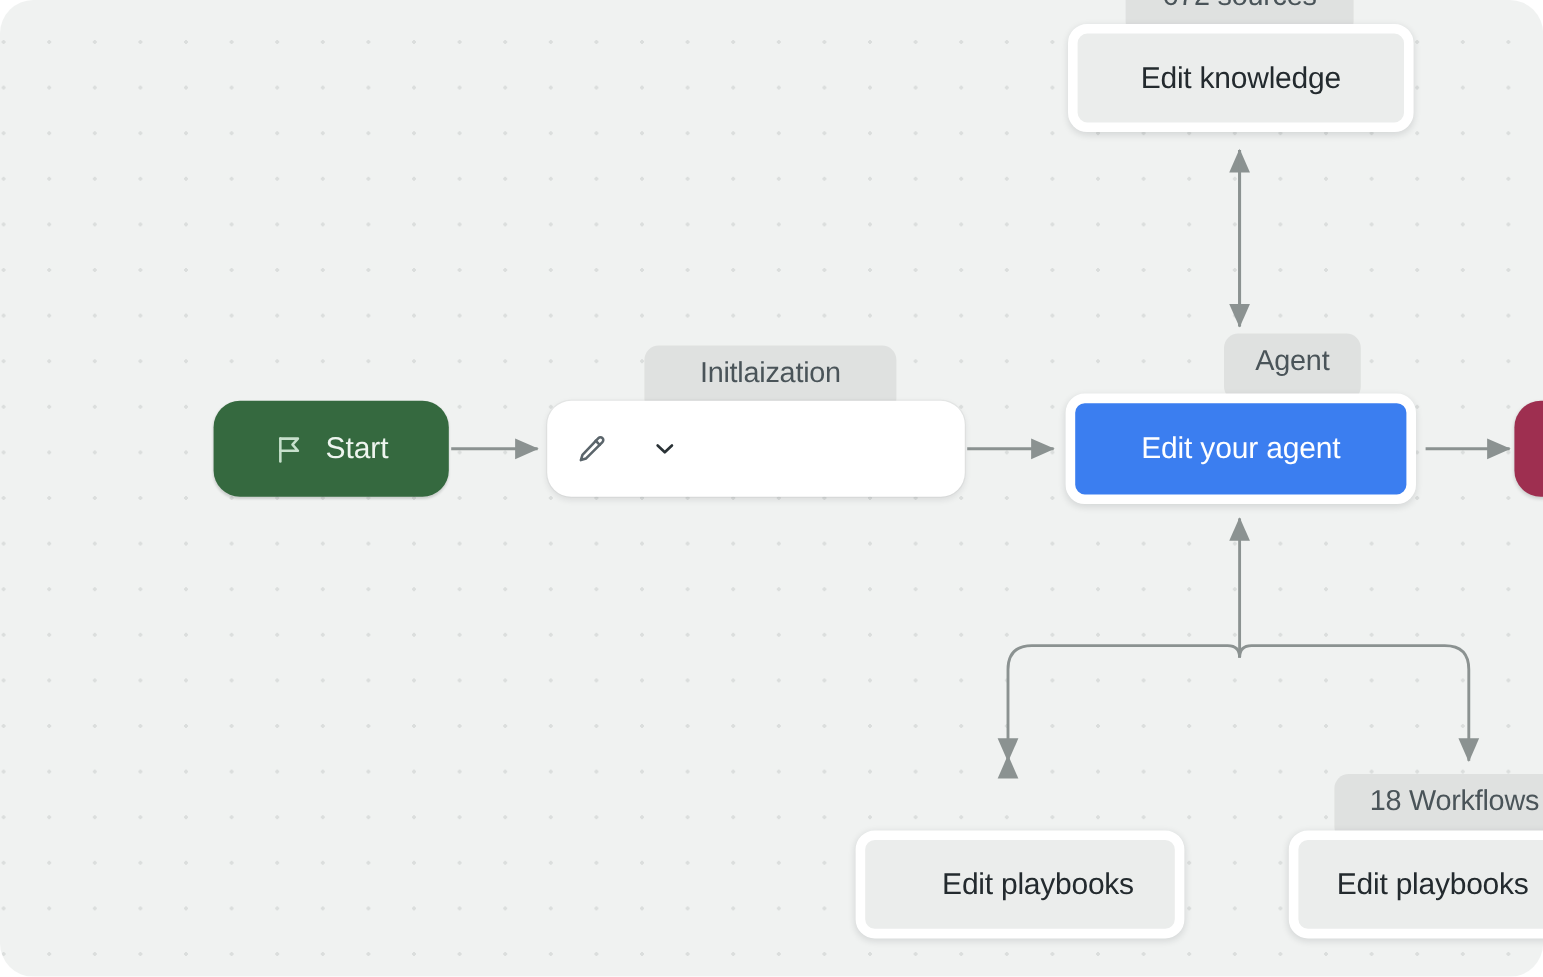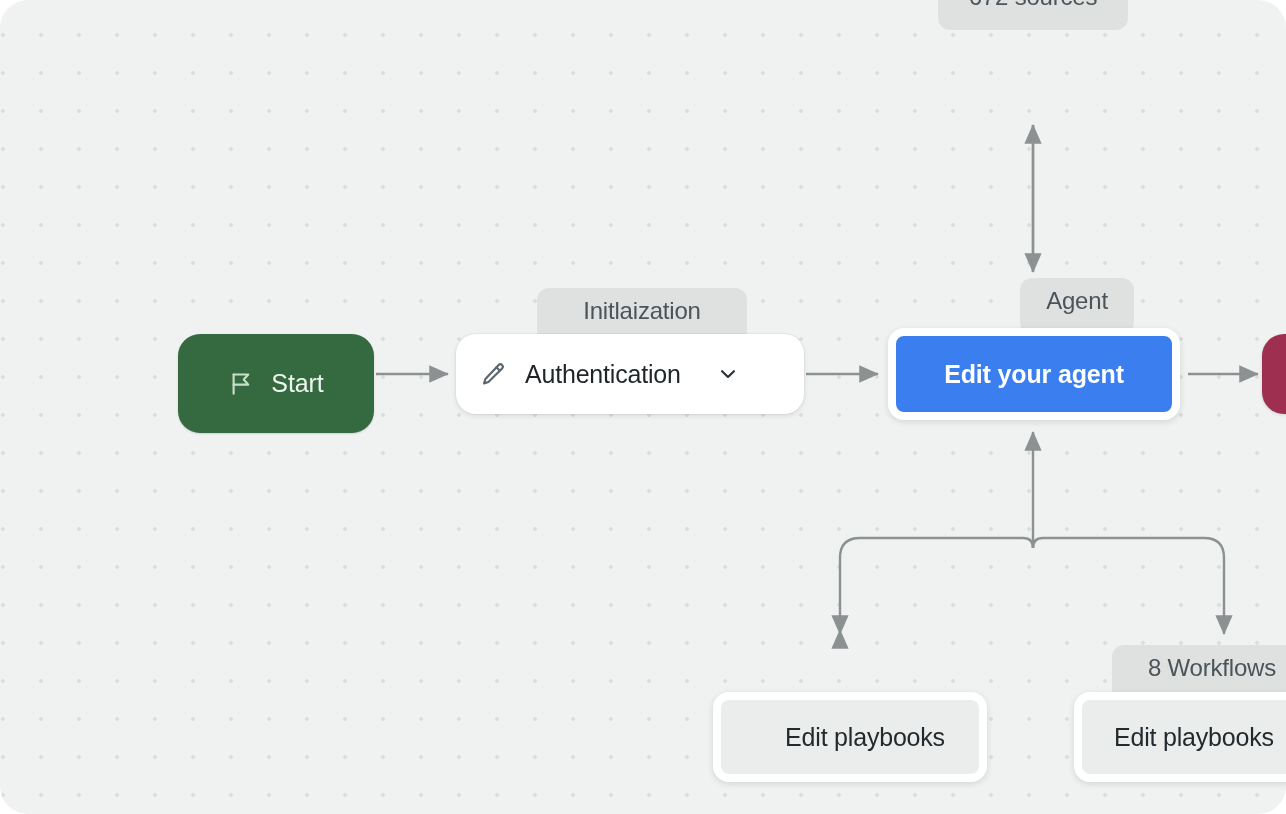--- a/index.html
+++ b/index.html
@@ -89,21 +89,21 @@
 
   
   .agent-node {
     background: #3b7ef0;
     border-radius: 16px;
     color: #ffffff;
     font-size: 25px;
     border: 8px solid #ffffff;
     box-shadow: 0 2px 6px rgba(26,33,38,0.13);
   }
-  .agent-node .label { letter-spacing: -0.15px; font-weight: bold; }
+  .agent-node .label { letter-spacing: -0.15px; }
 
   
   .chip-node {
     background: #ebedec;
     border-radius: 16px;
     color: #232a2e;
     font-size: 25px;
     border: 8px solid #ffffff;
     box-shadow: 0 2px 6px rgba(26,33,38,0.13);
     white-space: nowrap;
@@ -178,42 +178,44 @@
   <div class="badge" style="left:537px; top:288px; width:210px; height:56px;">
     <span>Initlaization</span>
   </div>
 
   <div class="badge" style="left:976px; top:278px; width:114px; height:56px;margin-left:44px;">
     <span>Agent</span>
   </div>
 
 
   <div class="badge" style="left:1112px; top:645px; width:200px; height:56px;">
-    <span>8 Workflows</span>
-  </div>
-
-
-  <div class="node start-node" style="left:178px; top:334px; width:196px; height:99px;">
+    <span>18 Workflows</span>
+  </div>
+
+  <div class="node chip-node" style="left:890px; top:20px; width:288px; height:90px;">
+    <span class="label">Edit knowledge</span>
+  </div>
+
+  <div class="node start-node" style="left:178px; top:334px; width:196px; height:80px;">
     <span class="icon">
       <svg width="27" height="27" viewBox="0 0 24 24" fill="none" stroke="#c7e0cc" stroke-width="1.9" stroke-linecap="round" stroke-linejoin="round">
         <path d="M5 21 L5 4"></path>
         <path d="M5 4 L18 4 L14 8.5 L18 13 L5 13"></path>
       </svg>
     </span>
     <span class="label">Start</span>
   </div>
 
   <div class="node card-node" style="left:456px; top:334px; width:348px; height:80px; justify-content:flex-start;">
     <span class="icon">
       <svg width="27" height="27" viewBox="0 0 24 24" fill="none" stroke="#5b656b" stroke-width="1.9" stroke-linecap="round" stroke-linejoin="round">
         <path d="M16.6 3.6 a2.1 2.1 0 0 1 3 3 L7.5 18.7 L3.6 19.9 L4.8 16 Z"></path>
         <path d="M14.6 5.6 L17.6 8.6"></path>
       </svg>
     </span>
-    <span class="label">Authentication</span>
     <span class="icon" style="margin-left:18px;">
       <svg width="22" height="22" viewBox="0 0 24 24" fill="none" stroke="#2a3236" stroke-width="2.4" stroke-linecap="round" stroke-linejoin="round">
         <path d="M5.5 9 L12 15.2 L18.5 9"></path>
       </svg>
     </span>
   </div>
 
   <div class="node agent-node" style="left:888px; top:328px; width:292px; height:92px;">
     <span class="label">Edit your agent</span>
   </div>

